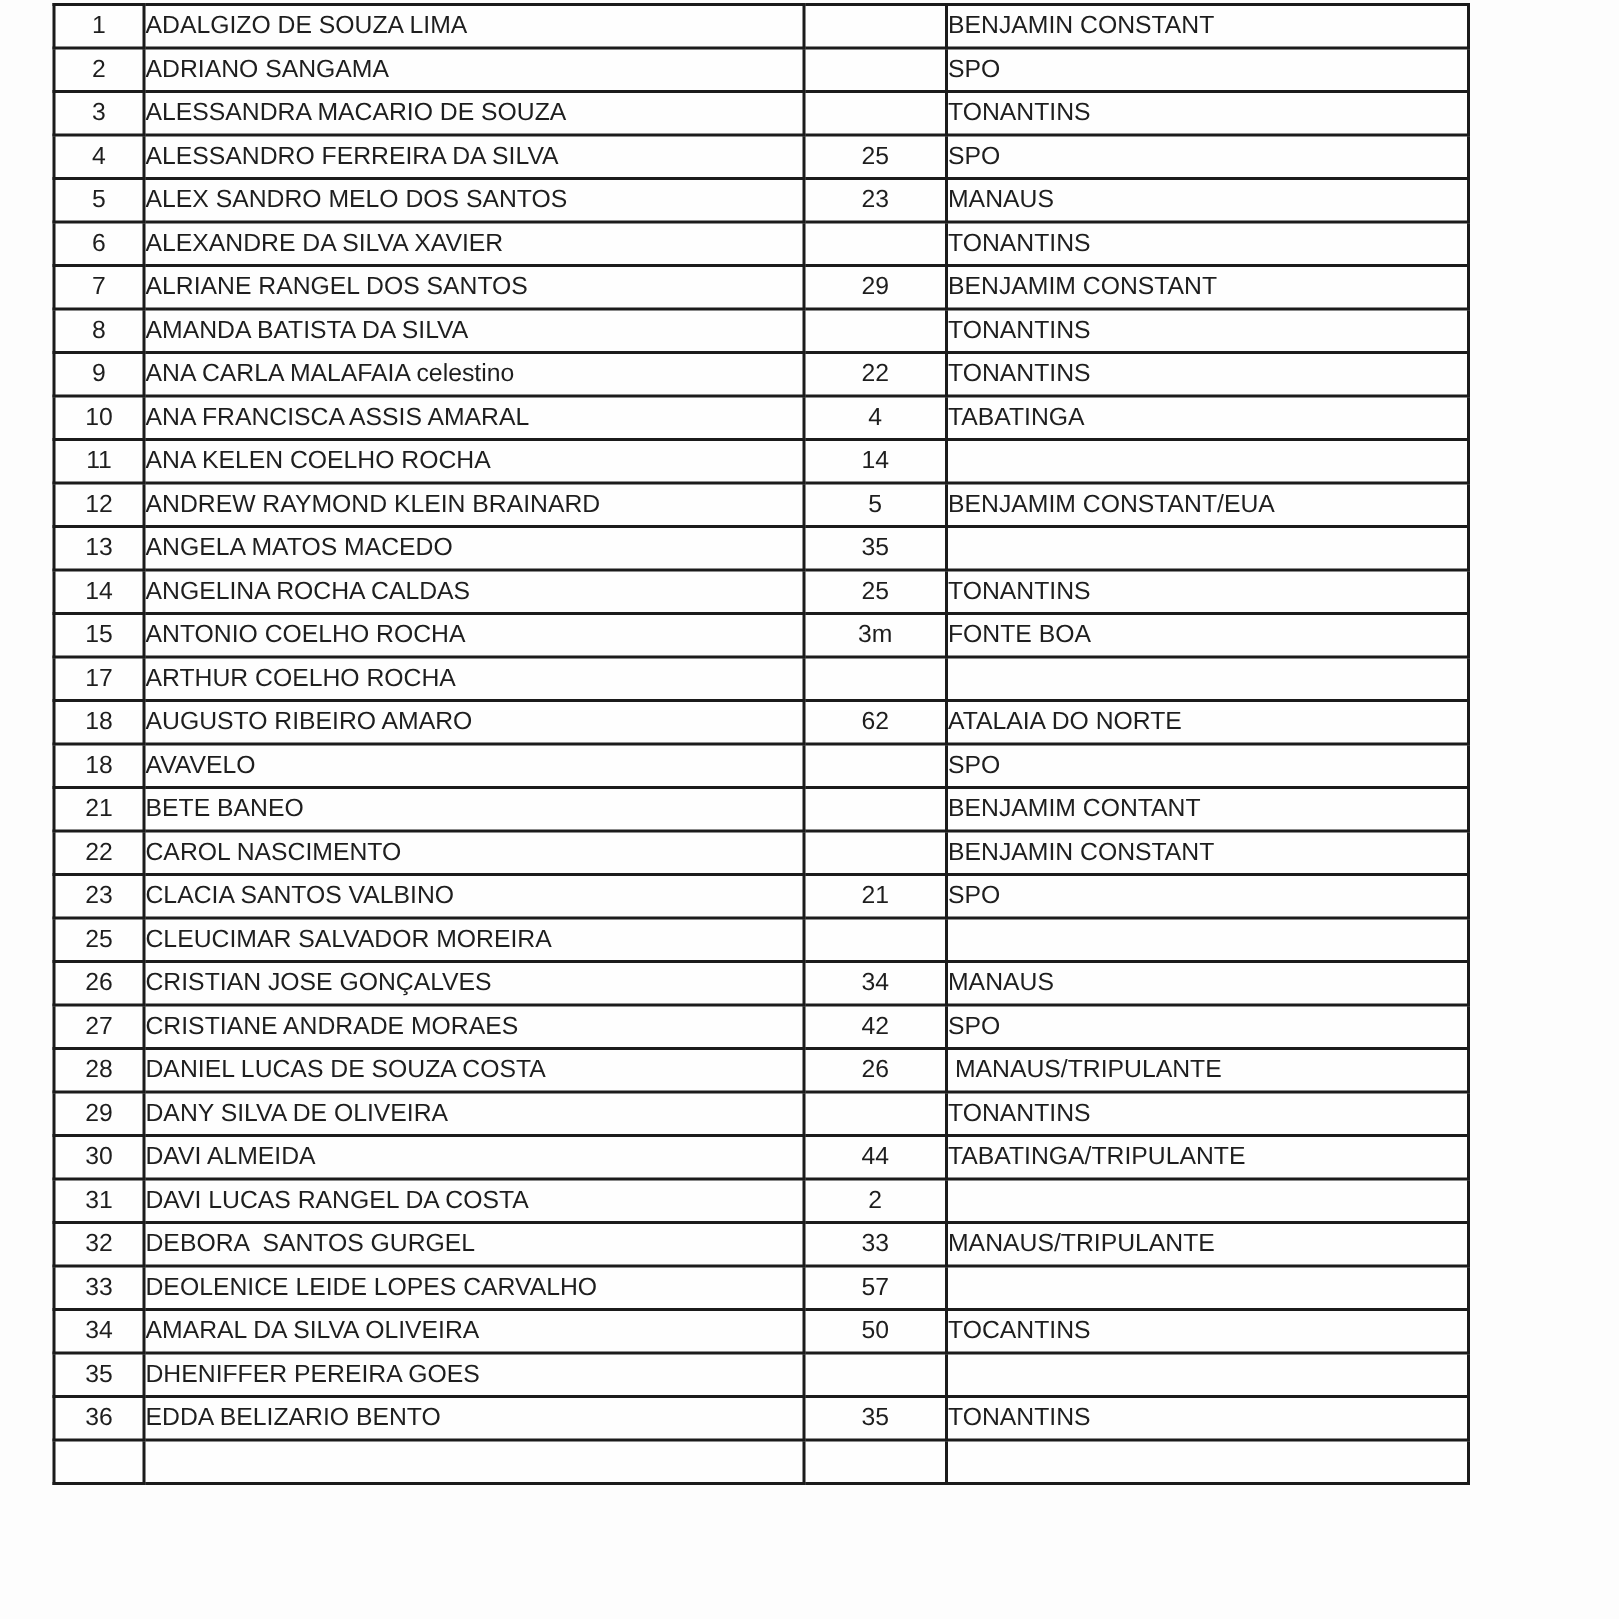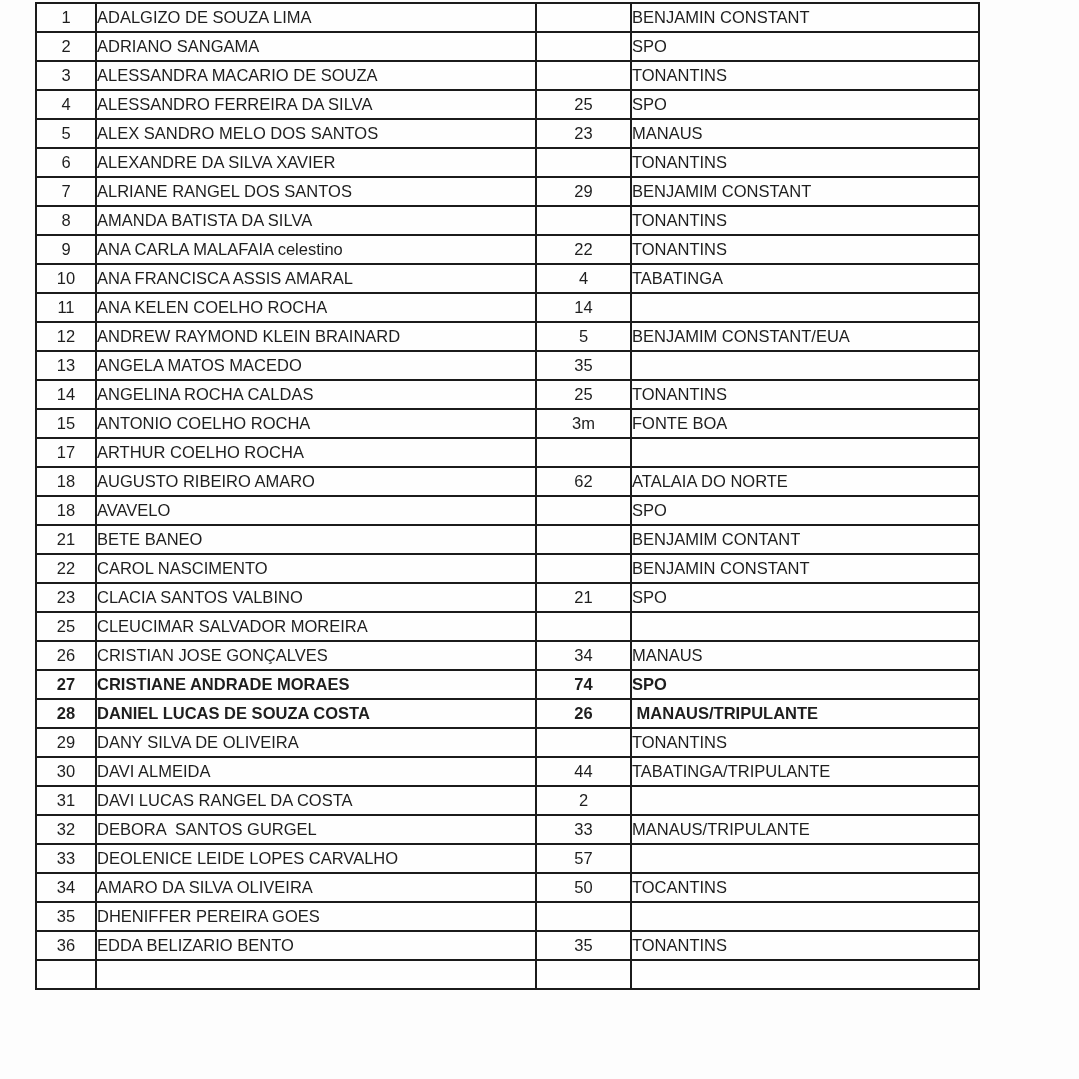--- a/index.html
+++ b/index.html
@@ -33,21 +33,21 @@
     white-space: pre;
     overflow: hidden;
     vertical-align: middle;
     background: #fefefe;
     padding: 0;
   }
   td.col-num  { text-align: center; }
   td.col-name { padding-left: 9px; margin-left: 20px; }
   td.col-age  { text-align: center; }
   td.col-city { padding-left: 9px; margin-top: 44px; }
-  tr.bold td  { font-weight: bold; }
+  tr.bold td  { font-weight: normal; }
 </style>
 </head>
 <body>
 
 <div class="page">
   <table class="list">
     <colgroup>
       <col style="width:60px">
       <col style="width:440px">
       <col style="width:95px">
@@ -188,21 +188,21 @@
         </tr>
         <tr>
           <td class="col-num">26</td>
           <td class="col-name">CRISTIAN JOSE GONÇALVES</td>
           <td class="col-age">34</td>
           <td class="col-city">MANAUS</td>
         </tr>
         <tr class="bold">
           <td class="col-num">27</td>
           <td class="col-name">CRISTIANE ANDRADE MORAES</td>
-          <td class="col-age">74</td>
+          <td class="col-age">42</td>
           <td class="col-city">SPO</td>
         </tr>
         <tr class="bold">
           <td class="col-num">28</td>
           <td class="col-name">DANIEL LUCAS DE SOUZA COSTA</td>
           <td class="col-age">26</td>
           <td class="col-city"> MANAUS/TRIPULANTE</td>
         </tr>
         <tr>
           <td class="col-num">29</td>
@@ -229,21 +229,21 @@
           <td class="col-city">MANAUS/TRIPULANTE</td>
         </tr>
         <tr>
           <td class="col-num">33</td>
           <td class="col-name">DEOLENICE LEIDE LOPES CARVALHO</td>
           <td class="col-age">57</td>
           <td class="col-city"></td>
         </tr>
         <tr>
           <td class="col-num">34</td>
-          <td class="col-name">AMARO DA SILVA OLIVEIRA</td>
+          <td class="col-name">AMARAL DA SILVA OLIVEIRA</td>
           <td class="col-age">50</td>
           <td class="col-city">TOCANTINS</td>
         </tr>
         <tr>
           <td class="col-num">35</td>
           <td class="col-name">DHENIFFER PEREIRA GOES</td>
           <td class="col-age"></td>
           <td class="col-city"></td>
         </tr>
         <tr>

